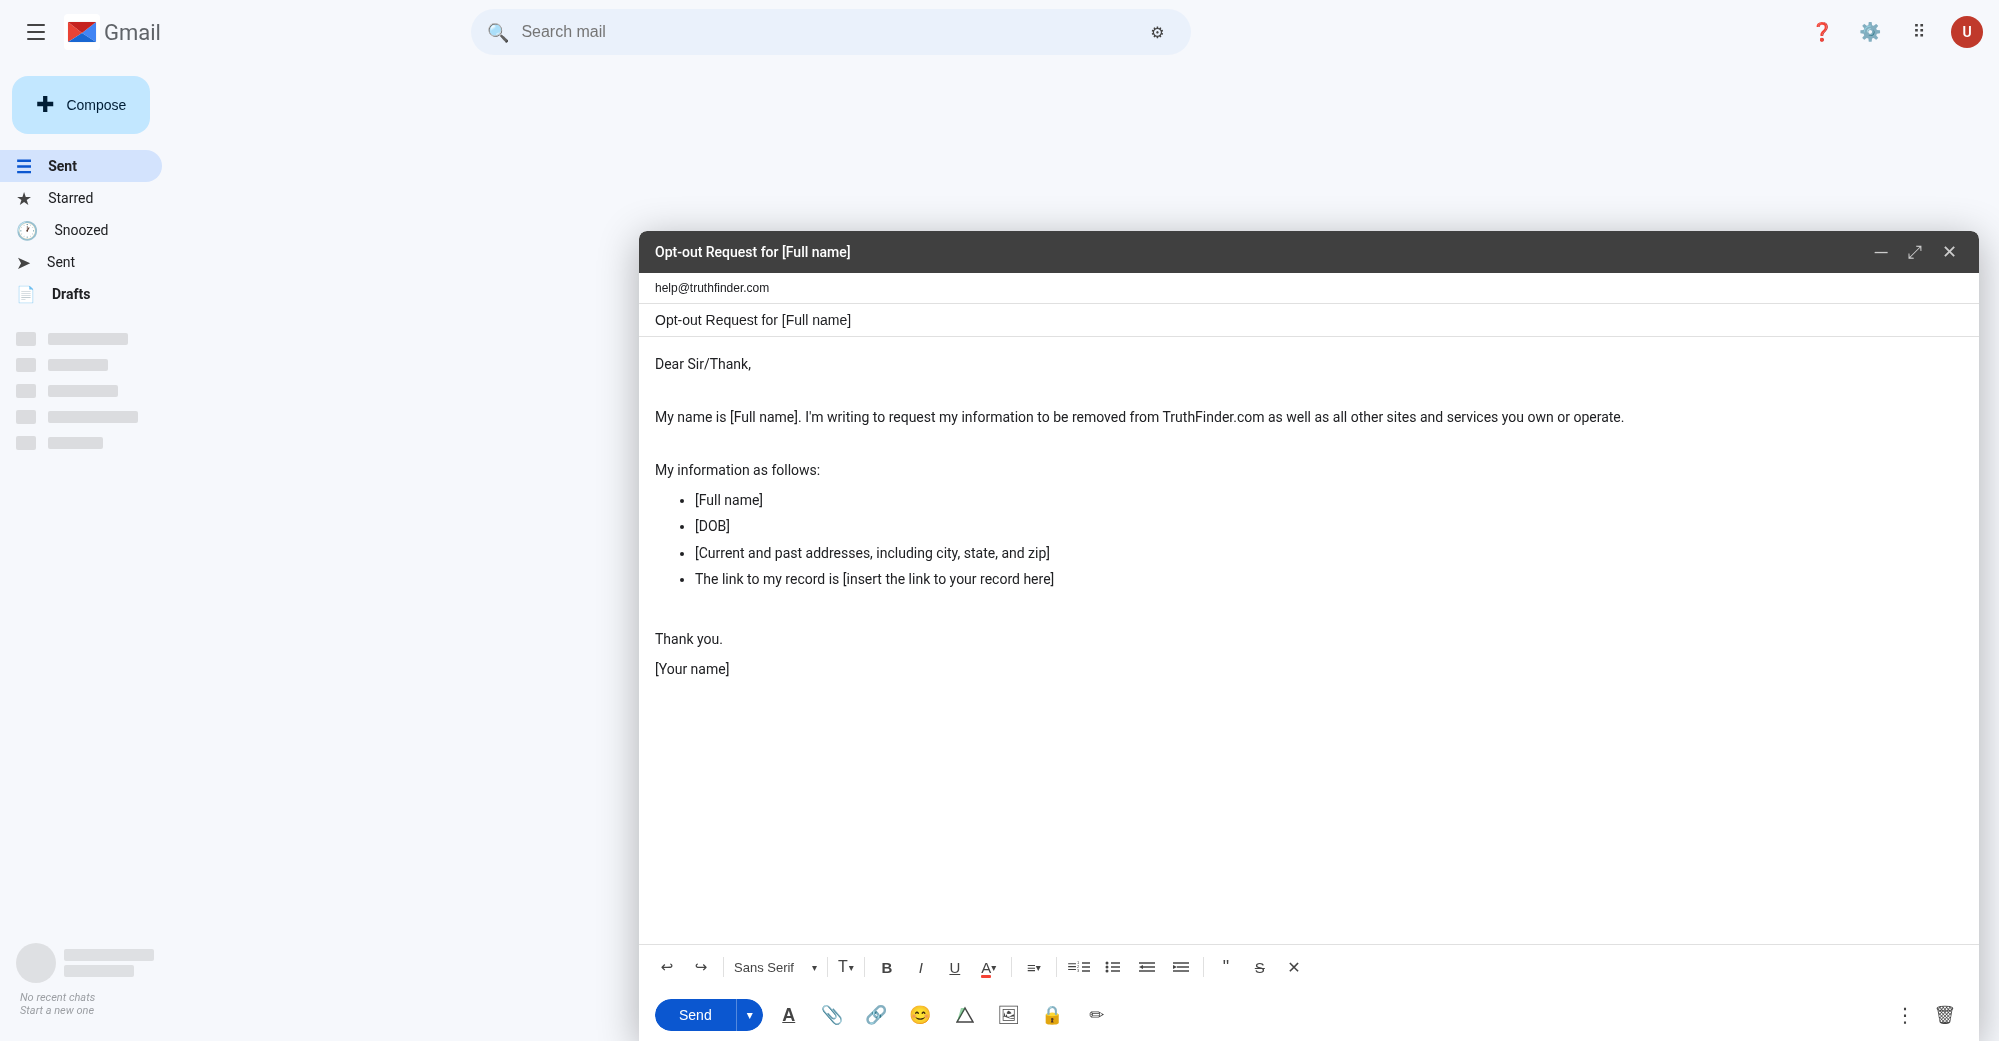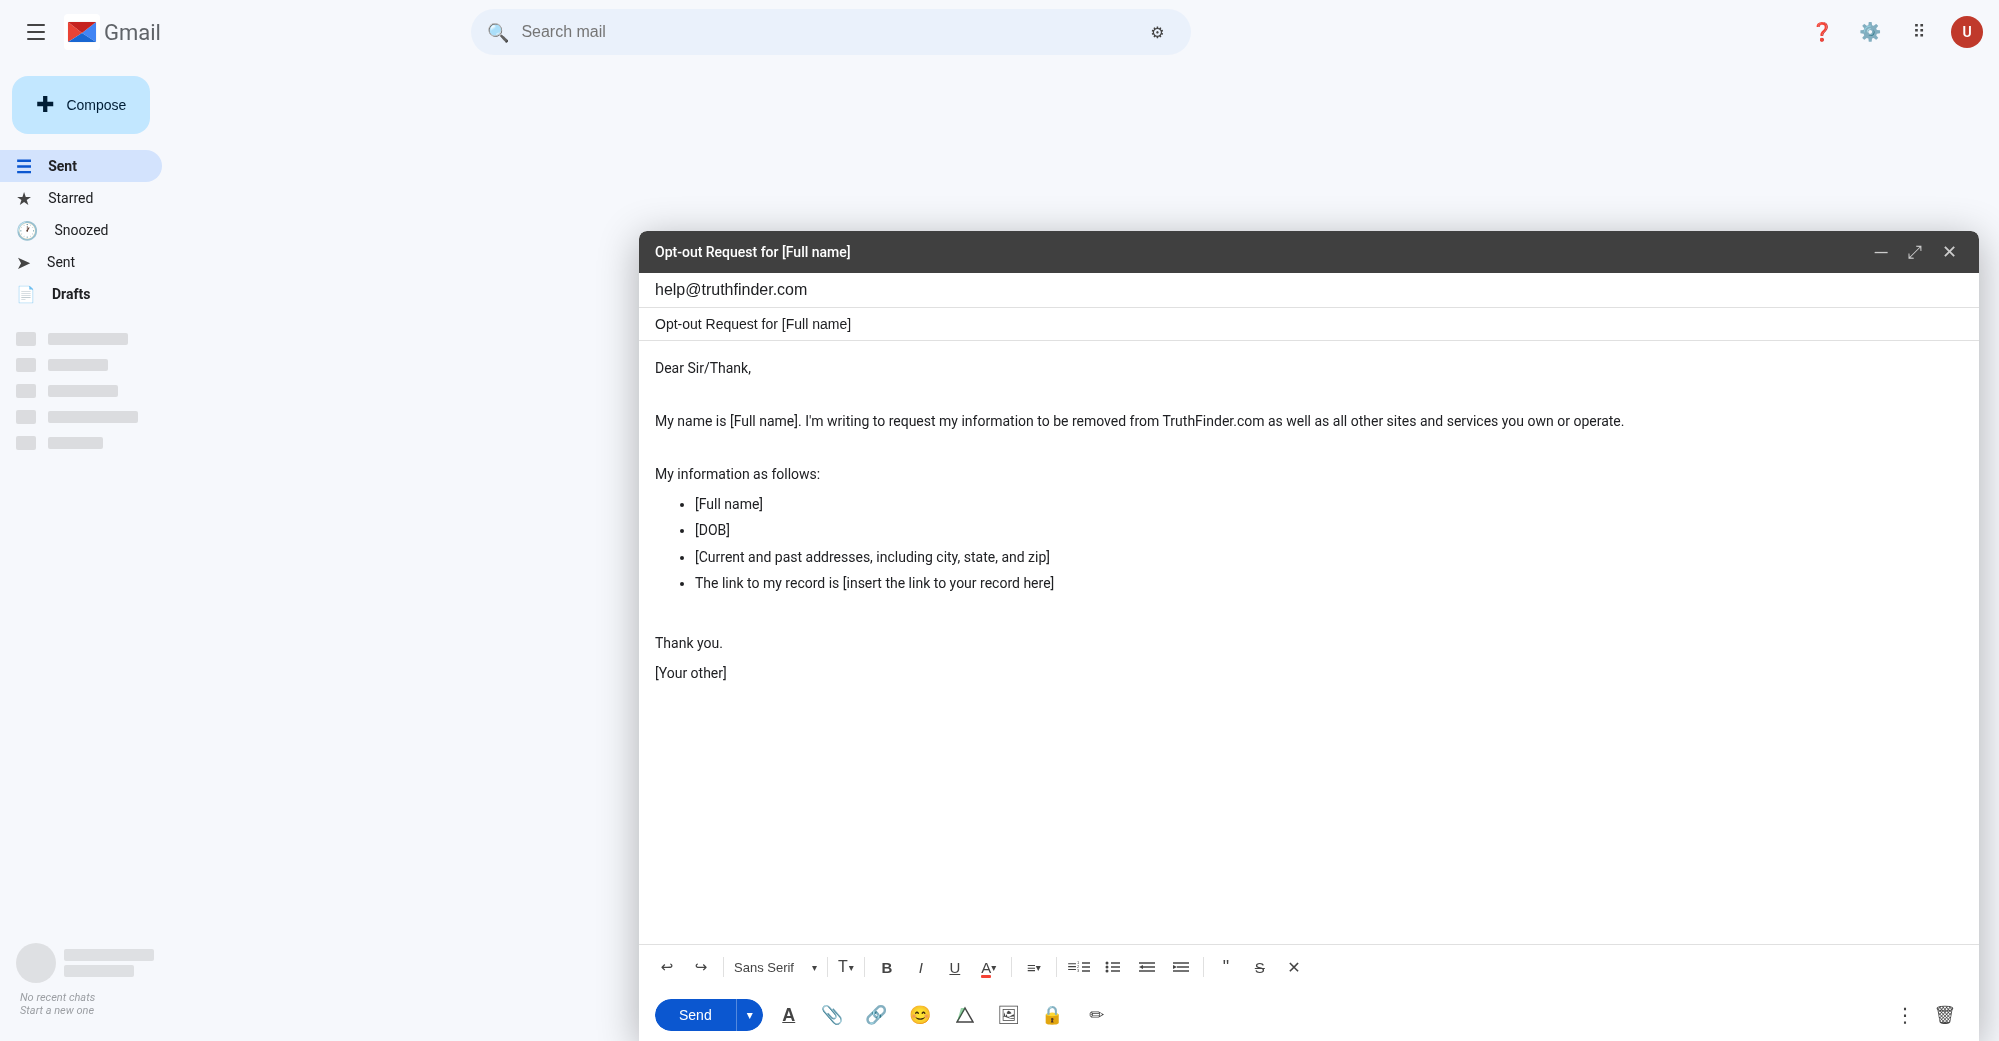--- a/index.html
+++ b/index.html
@@ -173,21 +173,21 @@
       border-bottom: 1px solid #e0e0e0;
       font-size: 14px;
       color: #202124;
       display: flex;
       align-items: center;
       gap: 8px;
       flex-shrink: 0;
     }
     .compose-field input {
       border: none; outline: none;
-      font-size: 16px; color: #202124;
+      font-size: 12px; color: #202124;
       flex: 1;
     }
 
     
     .compose-subject {
       padding: 8px 16px;
       border-bottom: 1px solid #e0e0e0;
       font-size: 14px;
       color: #202124;
       display: flex;
@@ -445,21 +445,21 @@
     <br>
     <p>My information as follows:</p>
     <ul>
       <li>[Full name]</li>
       <li>[DOB]</li>
       <li>[Current and past addresses, including city, state, and zip]</li>
       <li>The link to my record is [insert the link to your record here]</li>
     </ul>
     <br>
     <p>Thank you.</p>
-    <p>[Your other]</p>
+    <p>[Your name]</p>
   </div>
 
   <div class="compose-toolbar">
     <button class="tb-btn" title="Undo">↩</button>
     <button class="tb-btn" title="Redo">↪</button>
     <div class="tb-sep"></div>
 
     <button class="font-select">
       <span>Sans Serif</span>
       <span style="font-size:10px;">▾</span>

